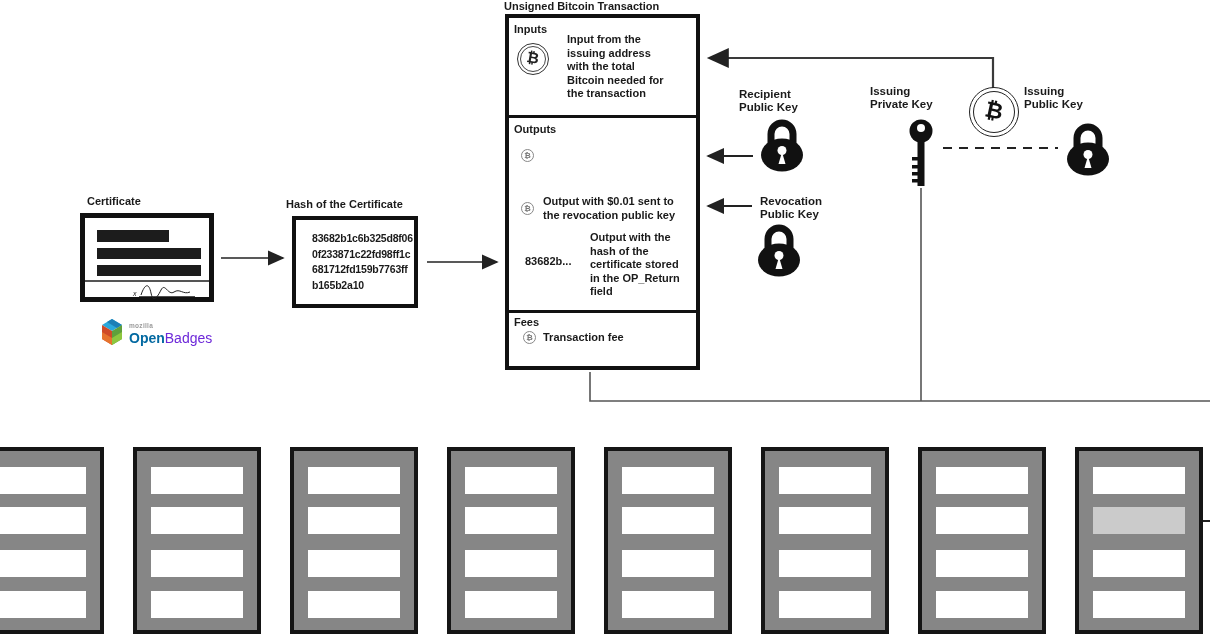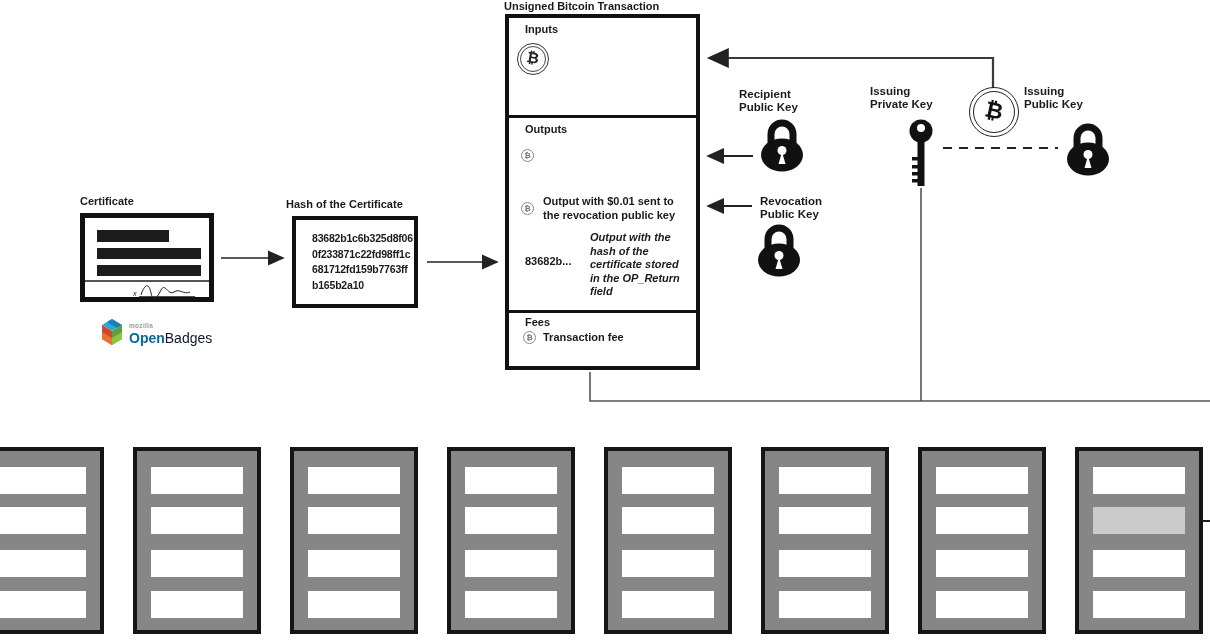--- a/index.html
+++ b/index.html
@@ -10,38 +10,38 @@
   .abs{position:absolute;}
   .overlay{position:absolute;left:0;top:0;width:1210px;height:640px;pointer-events:none;}
 
   
   .tx-title{position:absolute;left:504px;top:0px;font-size:11px;font-weight:700;}
   .tx-box{position:absolute;left:505px;top:14px;width:195px;height:356px;border:4px solid #111;box-sizing:border-box;background:#fff;}
   .sec{position:relative;box-sizing:border-box;width:100%;}
   .sec-inputs{height:100px;border-bottom:3px solid #111;}
   .sec-outputs{height:195px;border-bottom:3px solid #111;}
   .sec-fees{height:50px;}
-  .sec-h{position:absolute;left:16px;top:5px;font-size:11px;font-weight:700;}
+  .sec-h{position:absolute;left:5px;top:5px;font-size:11px;font-weight:700;}
   .wrap{font-size:11px;font-weight:700;line-height:13.5px;}
 
   
   .coin-lg{position:absolute;left:8px;top:25px;width:32px;height:32px;}
   .coin-md{position:absolute;left:969px;top:87px;width:50px;height:50px;}
   .ring{position:absolute;border-radius:50%;box-sizing:border-box;}
   .coin-lg .r1{left:0;top:0;right:0;bottom:0;border:1.4px solid #333;}
   .coin-lg .r2{left:3px;top:3px;right:3px;bottom:3px;border:1.2px solid #444;}
   .coin-md .r1{left:0;top:0;right:0;bottom:0;border:1.6px solid #222;}
   .coin-md .r2{left:4px;top:4px;right:4px;bottom:4px;border:1.4px solid #222;}
   .coin-lg .glyph{position:absolute;left:0;right:0;top:6px;text-align:center;font-size:15px;font-weight:700;color:#222;transform:rotate(10deg);}
   .coin-md .glyph{position:absolute;left:0;right:0;top:11px;text-align:center;font-size:22px;font-weight:700;color:#111;transform:rotate(12deg);}
   .coin-sm{position:absolute;width:13px;height:13px;border:1.3px solid #888;border-radius:50%;box-sizing:border-box;text-align:center;}
   .coin-sm .glyph{font-size:8px;line-height:11px;color:#777;font-weight:700;display:block;}
 
   
-  .cert-title{position:absolute;left:80px;top:195px;font-size:11px;font-weight:700;}
+  .cert-title{position:absolute;left:87px;top:195px;font-size:11px;font-weight:700;}
   .cert-box{position:absolute;left:80px;top:213px;width:134px;height:89px;border:5px solid #111;box-sizing:border-box;background:#fff;}
   .cert-bar{position:absolute;background:#1c1c1c;}
   .cert-line{position:absolute;left:0;right:0;top:62px;height:2px;background:#555;}
   .cert-sig{position:absolute;right:4px;top:63px;}
 
   
   .ob{position:absolute;left:100px;top:318px;display:flex;align-items:flex-end;}
   .ob-text{margin-left:5px;line-height:1;}
   .ob-moz{font-size:6.5px;font-weight:700;color:#9b9b9b;letter-spacing:.3px;display:block;margin-bottom:1px;}
   .ob-open{font-size:14px;font-weight:700;}
@@ -86,32 +86,33 @@
 
   <div class="tx-title">Unsigned Bitcoin Transaction</div>
   <div class="tx-box">
     <div class="sec sec-inputs">
       <div class="sec-h">Inputs</div>
       <div class="coin-lg">
         <div class="ring r1"></div>
           <div class="ring r2"></div>
         <span class="glyph">₿</span>
       </div>
+      <div class="wrap abs" style="left:58px;top:15px;width:106px;">Input from the issuing address with the total Bitcoin needed for the transaction</div>
     </div>
     <div class="sec sec-outputs">
       <div class="sec-h">Outputs</div>
       <div class="coin-sm" style="left:12px;top:31px;">
           <span class="glyph">₿</span>
         </div>
       <div class="coin-sm" style="left:12px;top:84px;">
           <span class="glyph">₿</span>
         </div>
       <div class="wrap abs" style="left:34px;top:77px;width:150px;">Output with $0.01 sent to the revocation public key</div>
       <div class="wrap abs" style="left:16px;top:137px;">83682b...</div>
-      <div class="wrap abs" style="left:81px;top:113px;width:98px;font-style:italic;">Output with the hash of the certificate stored in the OP_Return field</div>
+      <div class="wrap abs" style="left:81px;top:113px;width:98px;">Output with the hash of the certificate stored in the OP_Return field</div>
     </div>
     <div class="sec sec-fees">
       <div class="sec-h" style="top:3px;">Fees</div>
       <div class="coin-sm" style="left:14px;top:18px;">
           <span class="glyph">₿</span>
         </div>
       <div class="wrap abs" style="left:34px;top:18px;">Transaction fee</div>
     </div>
   </div>
 
@@ -132,21 +133,21 @@
     <svg width="24" height="28" viewBox="0 0 24 28">
       <polygon points="12,1 22,7 12,13 2,7" fill="#2aa8dc"></polygon>
       <polygon points="12,1 22,7 17,10 7,4" fill="#1b7fb6"></polygon>
       <polygon points="2,7 12,13 12,27 2,21" fill="#cf4a28"></polygon>
       <polygon points="2,14 12,20 12,27 2,21" fill="#e6732e"></polygon>
       <polygon points="22,7 12,13 12,27 22,21" fill="#5fa03c"></polygon>
       <polygon points="22,14 12,20 12,27 22,21" fill="#8dc63f"></polygon>
     </svg>
     <div class="ob-text">
       <span class="ob-moz">mozilla</span>
-      <span class="ob-open" style="color: #0369a1;">Open</span><span class="ob-badges" style="color: #0f172a;">Badges</span>
+      <span class="ob-open" style="color: #0369a1;">Open</span><span class="ob-badges" style="color: #6d28d9;">Badges</span>
     </div>
   </div>
 
   <div class="hash-title">Hash of the Certificate</div>
   <div class="hash-box">
     <div class="hash-line">83682b1c6b325d8f06</div>
     <div class="hash-line">0f233871c22fd98ff1c</div>
     <div class="hash-line">681712fd159b7763ff</div>
     <div class="hash-line">b165b2a10</div>
   </div>

